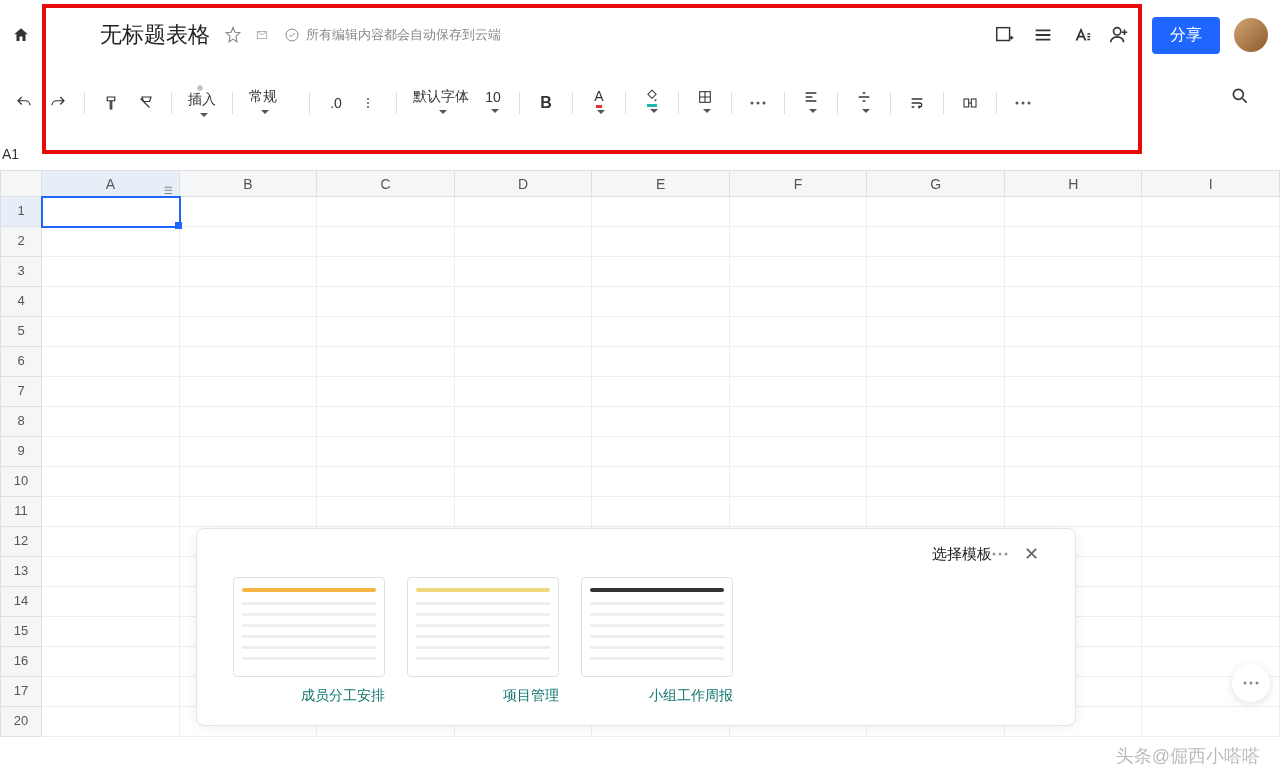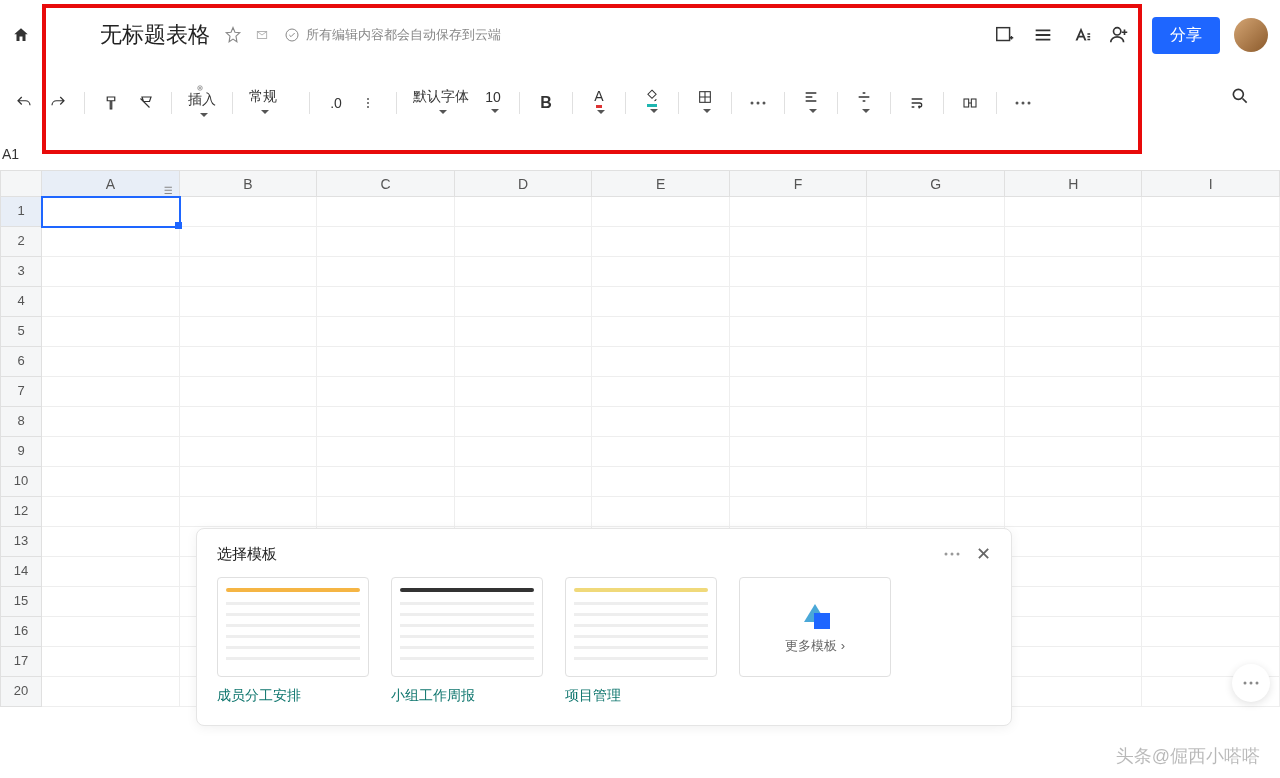--- a/index.html
+++ b/index.html
@@ -36,21 +36,21 @@
 .ch.sel { background: #e8eef7; }
 .ch .dd-ico { position: absolute; right: 6px; top: 7px; font-size: 10px; color: #888; }
 .rows { }
 .row { display: flex; height: 30px; }
 .rh { width: 44px; background: #f5f6f7; border: 1px solid #e0e0e0; border-top: none; text-align: center; font-size: 13px; color: #555; line-height: 28px; }
 .rh.sel { background: #e8eef7; }
 .cell { width: 144px; background: #fff; border-right: 1px solid #eee; border-bottom: 1px solid #eee; }
 .cell.active { outline: 2px solid #1e66ff; outline-offset: -1px; position: relative; }
 .cell.active::after { content: ""; width: 7px; height: 7px; background: #1e66ff; position: absolute; right: -3px; bottom: -3px; }
 
-.tmpl-panel { position: absolute; left: 196px; top: 528px; width: 816px; background: #fff; border: 1px solid #e5e5e5; border-radius: 8px; box-shadow: 0 2px 12px rgba(0,0,0,0.06); padding: 14px 20px 20px; z-index: 20; }
+.tmpl-panel { position: absolute; left: 196px; top: 528px; width: 880px; background: #fff; border: 1px solid #e5e5e5; border-radius: 8px; box-shadow: 0 2px 12px rgba(0,0,0,0.06); padding: 14px 36px 20px; z-index: 20; text-align: right; }
 .tmpl-head { display: flex; align-items: center; margin-bottom: 12px; }
 .tmpl-title { font-size: 15px; color: #222; flex: 1; }
 .tmpl-more { color: #999; margin-right: 16px; cursor: pointer; }
 .tmpl-close { color: #666; cursor: pointer; font-size: 18px; }
 .tmpl-items { display: flex; gap: 22px; }
 .tcard { width: 152px; cursor: pointer; }
 .thumb { width: 152px; height: 100px; border: 1px solid #e0e0e0; border-radius: 4px; background: #fff; position: relative; overflow: hidden; }
 .tlbl { margin-top: 10px; font-size: 14px; color: #0f766e; }
 .more-card .thumb { display: flex; align-items: center; justify-content: center; flex-direction: column; gap: 8px; }
 .shapes { position: relative; width: 30px; height: 30px; }
@@ -358,20 +358,32 @@
         <div class="cell"></div>
         <div class="cell"></div>
         <div class="cell"></div>
         <div class="cell"></div>
         <div class="cell"></div>
         <div class="cell"></div>
         <div class="cell"></div>
       </div>
       <div class="row">
         <div class="rh">10</div>
+        <div class="cell"></div>
+        <div class="cell"></div>
+        <div class="cell"></div>
+        <div class="cell"></div>
+        <div class="cell"></div>
+        <div class="cell"></div>
+        <div class="cell"></div>
+        <div class="cell"></div>
+        <div class="cell"></div>
+      </div>
+      <div class="row">
+        <div class="rh">11</div>
         <div class="cell"></div>
         <div class="cell"></div>
         <div class="cell"></div>
         <div class="cell"></div>
         <div class="cell"></div>
         <div class="cell"></div>
         <div class="cell"></div>
         <div class="cell"></div>
         <div class="cell"></div>
       </div>
@@ -482,51 +494,42 @@
           <div class="th-row" style="top: 35px;"></div>
           <div class="th-row" style="top: 46px;"></div>
           <div class="th-row" style="top: 57px;"></div>
           <div class="th-row" style="top: 68px;"></div>
           <div class="th-row" style="top: 79px;"></div>
         </div>
         <div class="tlbl">成员分工安排</div>
       </div>
       <div class="tcard">
         <div class="thumb">
+          <div class="th-bar" style="background: rgb(240, 217, 122);"></div>
+          <div class="th-row" style="top: 24px;"></div>
+          <div class="th-row" style="top: 35px;"></div>
+          <div class="th-row" style="top: 46px;"></div>
+          <div class="th-row" style="top: 57px;"></div>
+          <div class="th-row" style="top: 68px;"></div>
+          <div class="th-row" style="top: 79px;"></div>
+        </div>
+        <div class="tlbl">项目管理</div>
+      </div>
+      <div class="tcard">
+        <div class="thumb">
           <div class="th-bar" style="background: rgb(51, 51, 51);"></div>
           <div class="th-row" style="top: 24px;"></div>
           <div class="th-row" style="top: 35px;"></div>
           <div class="th-row" style="top: 46px;"></div>
           <div class="th-row" style="top: 57px;"></div>
           <div class="th-row" style="top: 68px;"></div>
           <div class="th-row" style="top: 79px;"></div>
         </div>
         <div class="tlbl">小组工作周报</div>
       </div>
-      <div class="tcard">
-        <div class="thumb">
-          <div class="th-bar" style="background: rgb(240, 217, 122);"></div>
-          <div class="th-row" style="top: 24px;"></div>
-          <div class="th-row" style="top: 35px;"></div>
-          <div class="th-row" style="top: 46px;"></div>
-          <div class="th-row" style="top: 57px;"></div>
-          <div class="th-row" style="top: 68px;"></div>
-          <div class="th-row" style="top: 79px;"></div>
-        </div>
-        <div class="tlbl">项目管理</div>
-      </div>
-      <div class="tcard more-card">
-        <div class="thumb">
-          <div class="shapes">
-            <div class="tri"></div>
-            <div class="sq"></div>
-          </div>
-          <div class="more-lbl">更多模板 ›</div>
-        </div>
-      </div>
     </div>
 </div>
 
 <div class="fab">
     <svg width="16" height="4">
       <circle cx="2" cy="2" r="1.5" fill="#888"></circle>
       <circle cx="8" cy="2" r="1.5" fill="#888"></circle>
       <circle cx="14" cy="2" r="1.5" fill="#888"></circle>
     </svg>
   </div>

